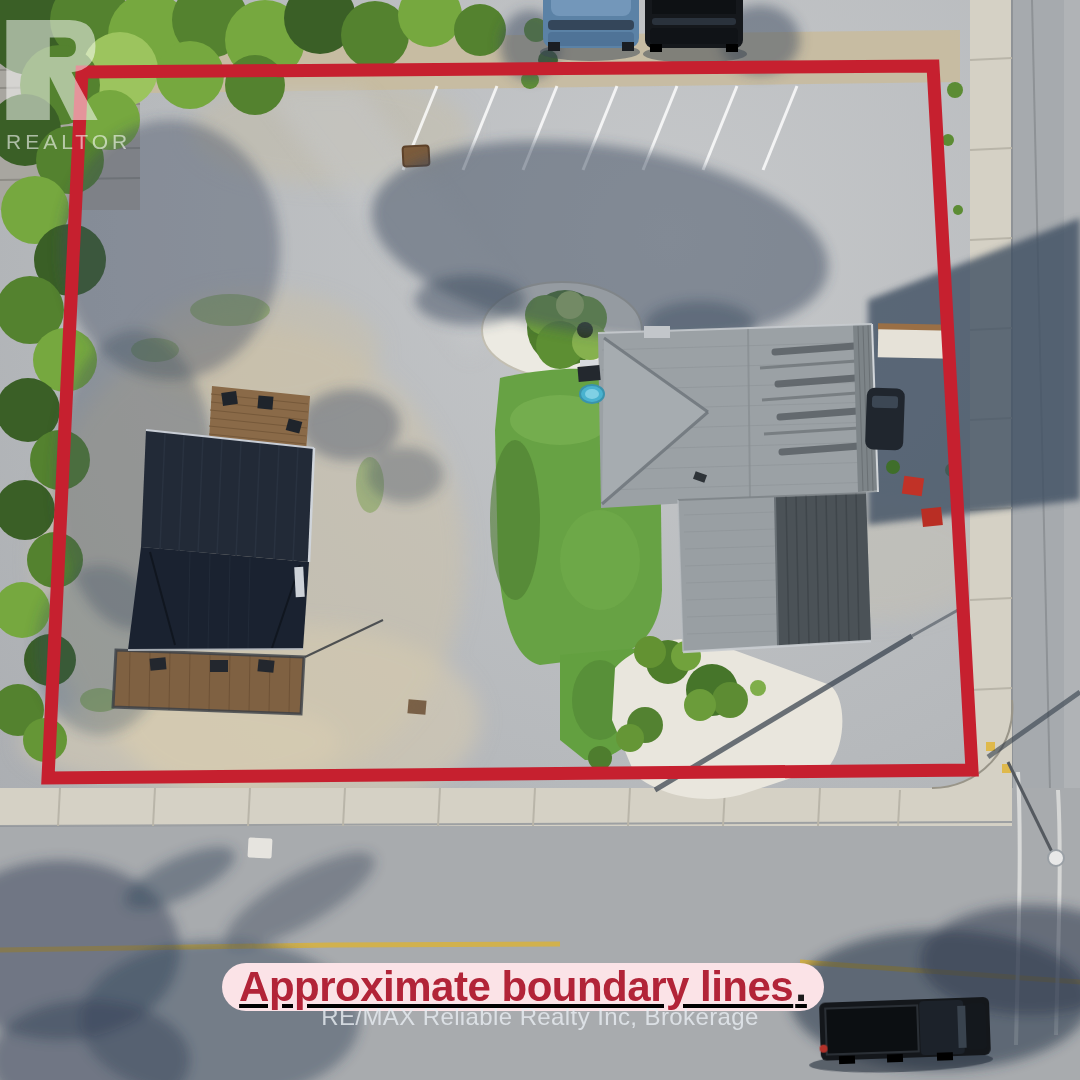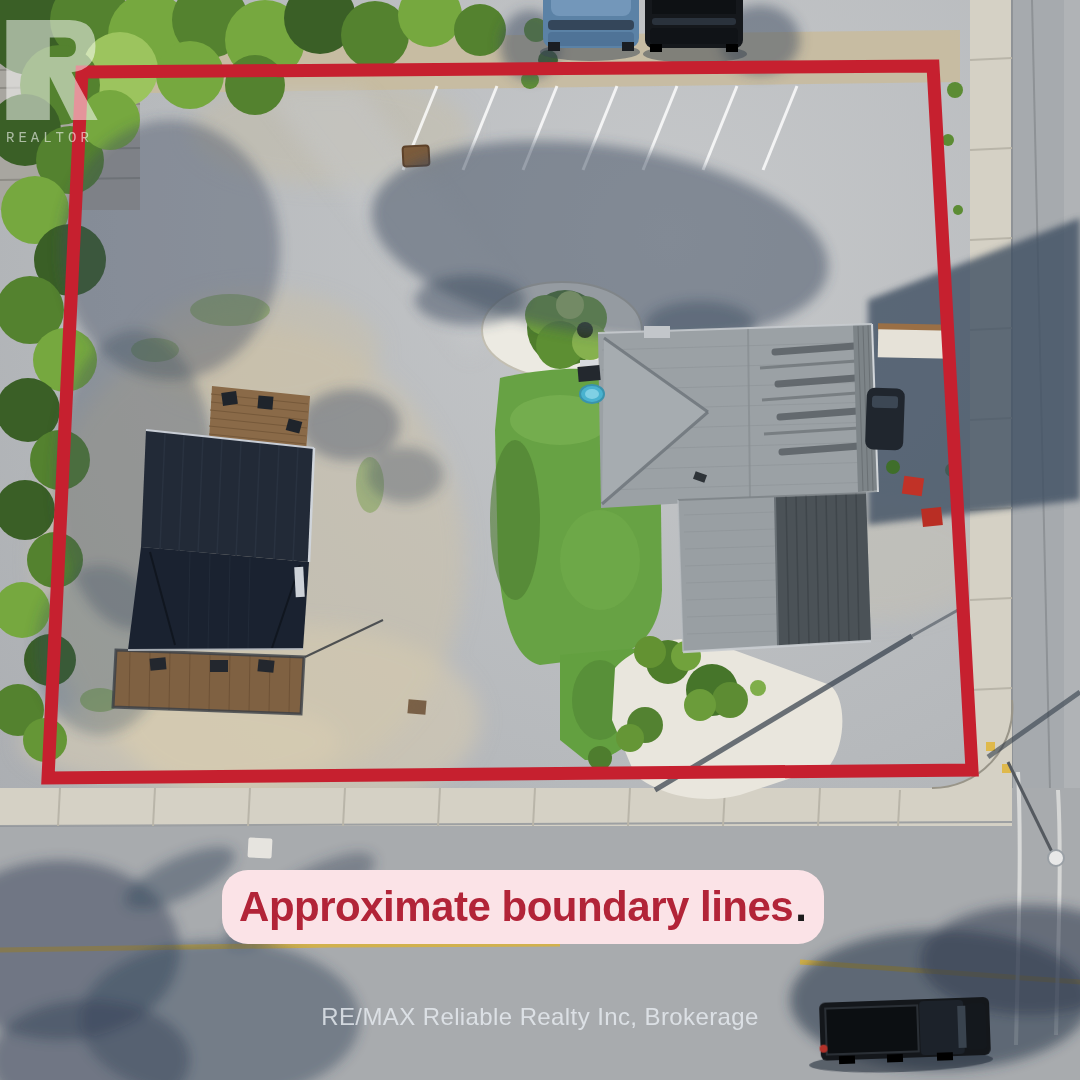--- a/index.html
+++ b/index.html
@@ -6,25 +6,25 @@
     --boundary-red:#c6202f; --banner-bg:#fbe3e7; --banner-text:#b22438;
     --banner-period:#1c1c1c; --watermark-white:#ffffff; --brokerage-text:#e9eef3;
   }
   html,body{margin:0;padding:0;background:#222;}
   .stage{position:relative;width:1080px;height:1080px;overflow:hidden;
          font-family:"Liberation Sans",sans-serif;background:#b4b7ba;}
   .scene{position:absolute;inset:0;display:block;}
   .boundary{fill:none;stroke:var(--boundary-red);stroke-width:13;stroke-linejoin:miter;}
   .watermark{position:absolute;left:6px;top:20px;width:130px;color:rgba(255,255,255,.55);}
   .watermark svg{opacity:.52;}
-  .watermark .word{font-size:14px;letter-spacing:4px;margin-top:6px;color:rgba(255,255,255,.58);
-                   font-weight:400;font-family:Liberation Mono, monospace;}
-  .banner{position:absolute;left:222px;top:870px;width:602px;height:74px;border-radius:26px;
+  .watermark .word{font-size:21px;letter-spacing:4px;margin-top:6px;color:rgba(255,255,255,.58);
+                   font-weight:400;}
+  .banner{position:absolute;left:222px;top:963px;width:602px;height:48px;border-radius:26px;
           background:var(--banner-bg);display:flex;align-items:center;justify-content:center;
-          white-space:nowrap;}
+          white-space:nowrap;text-decoration:underline;}
   .banner .txt{font-size:42px;font-weight:700;color:var(--banner-text);letter-spacing:-.5px;}
   .banner .dot{font-size:42px;font-weight:700;color:var(--banner-period);margin-left:2px;}
   .brokerage{position:absolute;left:50%;top:1003px;transform:translateX(-50%);
              font-size:24px;color:rgba(233,238,243,.8);letter-spacing:.4px;white-space:nowrap;}
 </style>
 </head>
 <body>
 
 <div class="stage">
 

